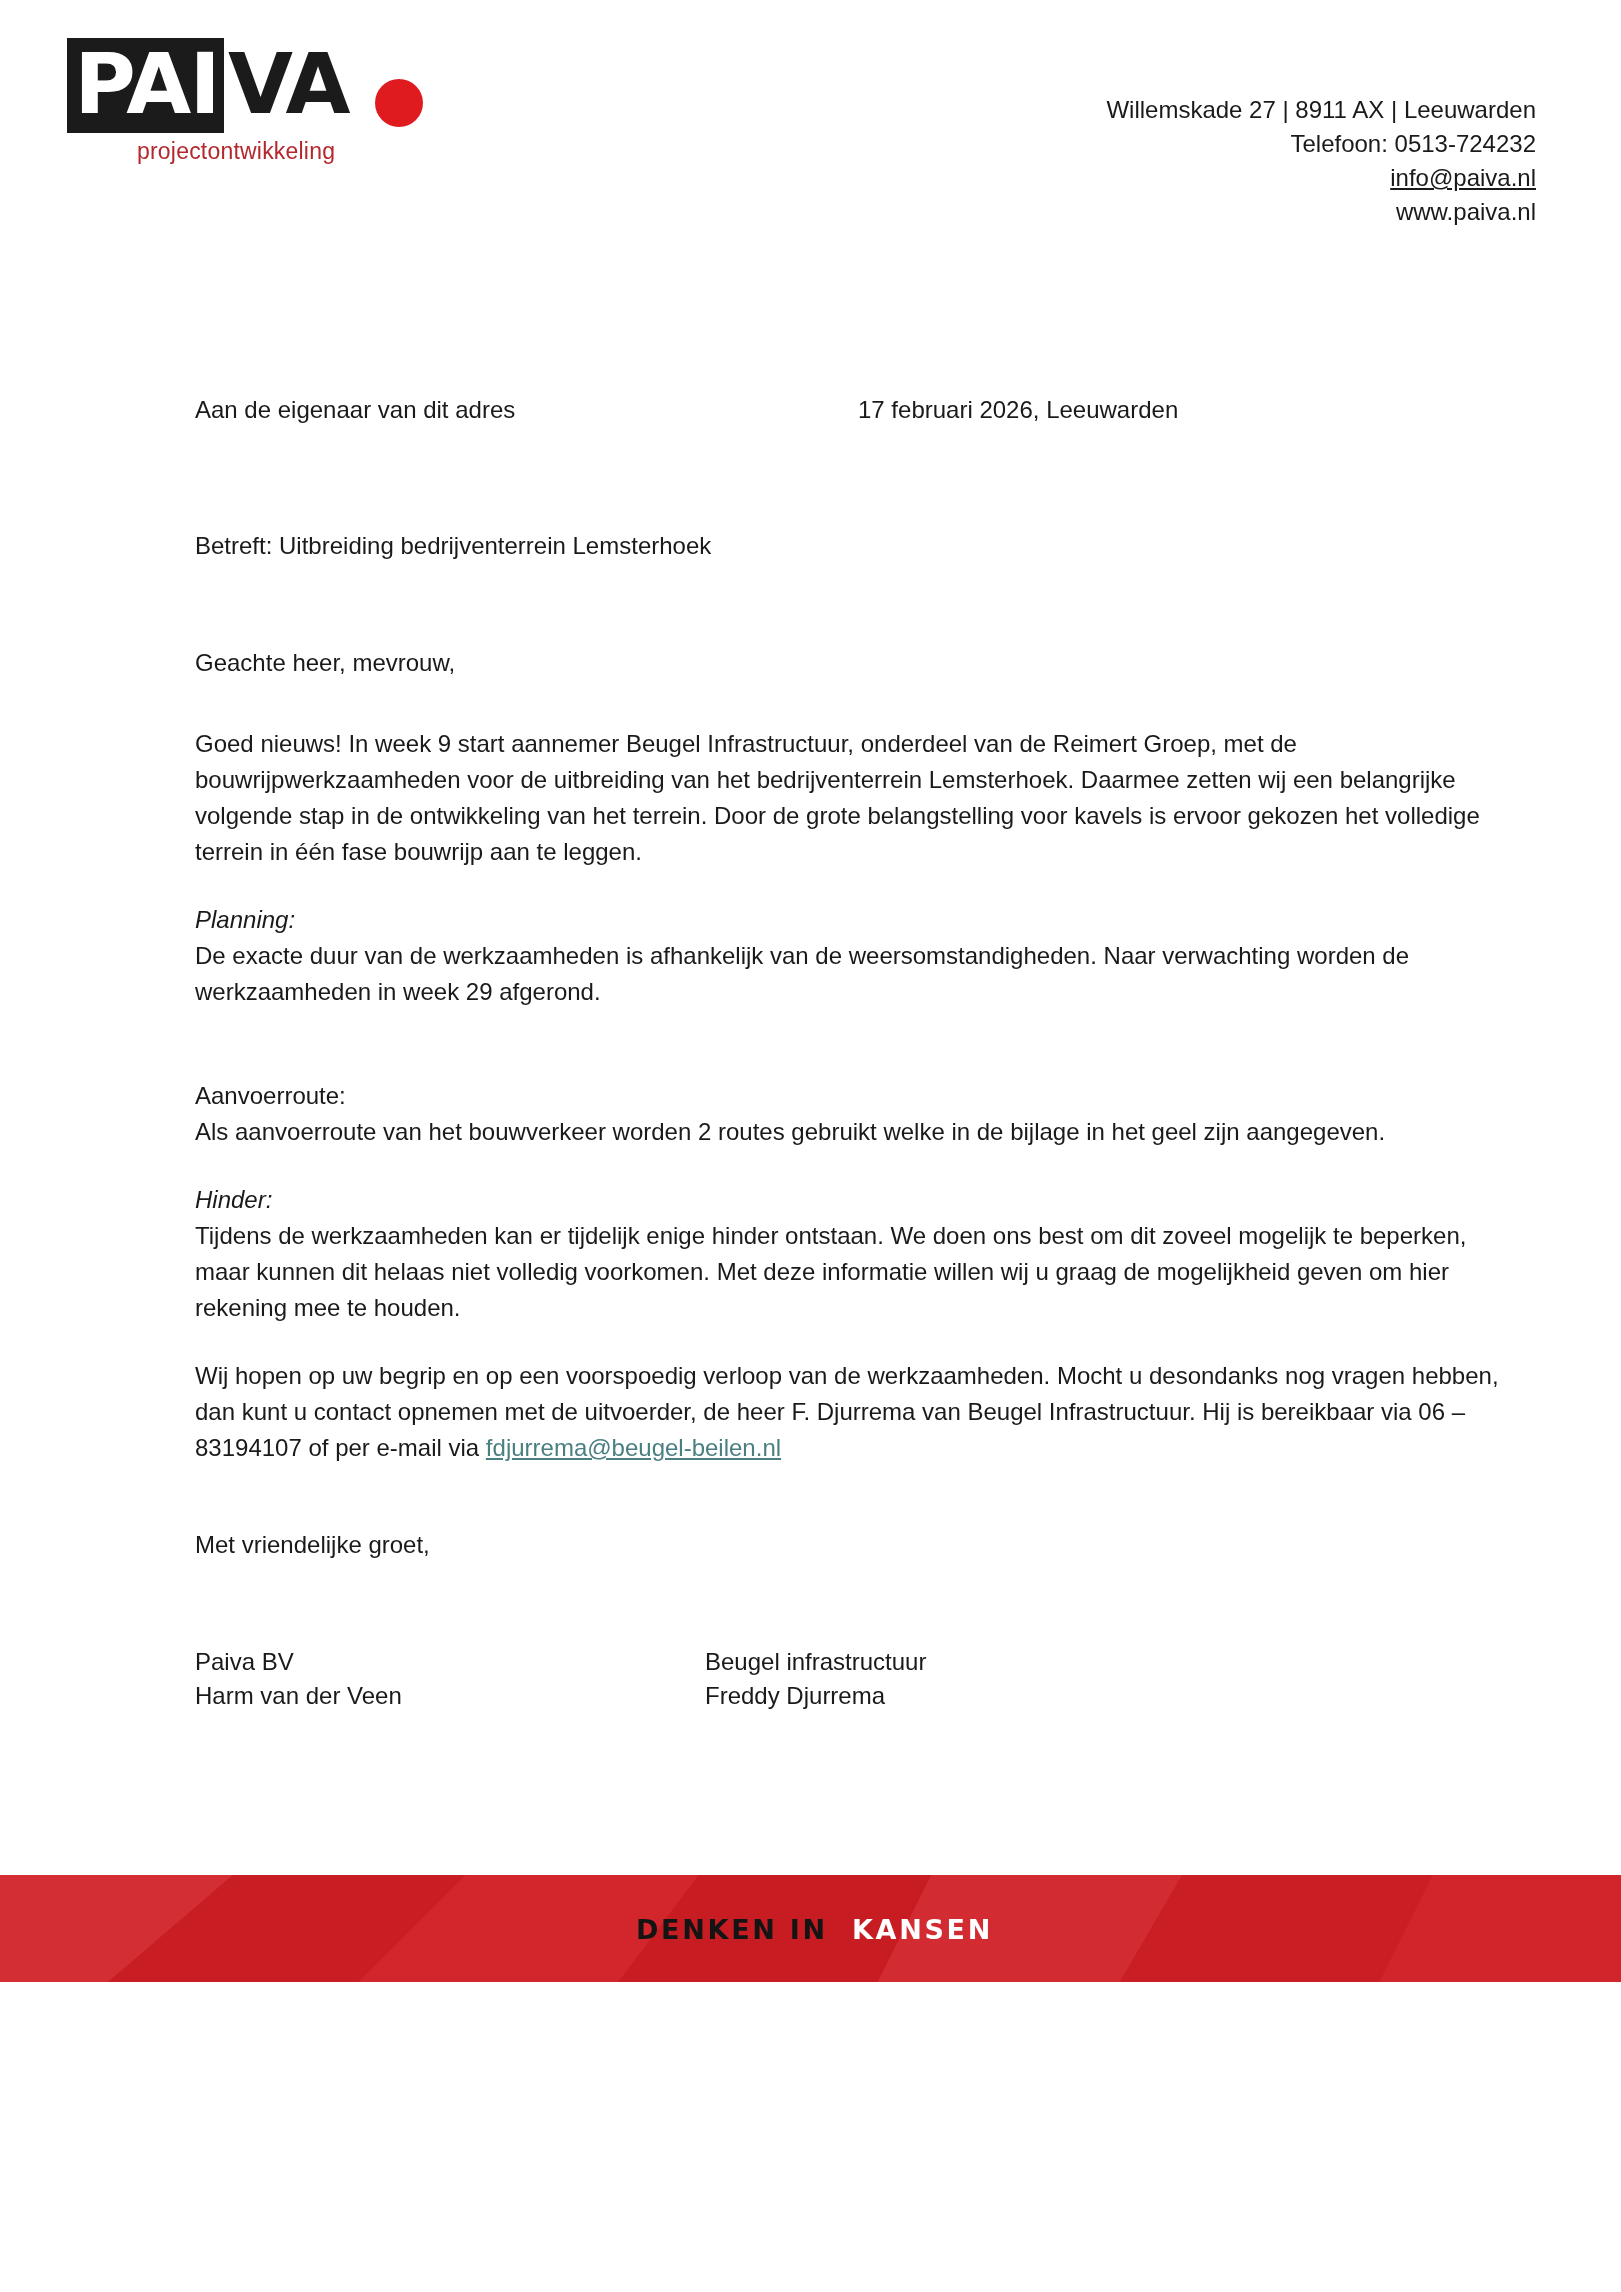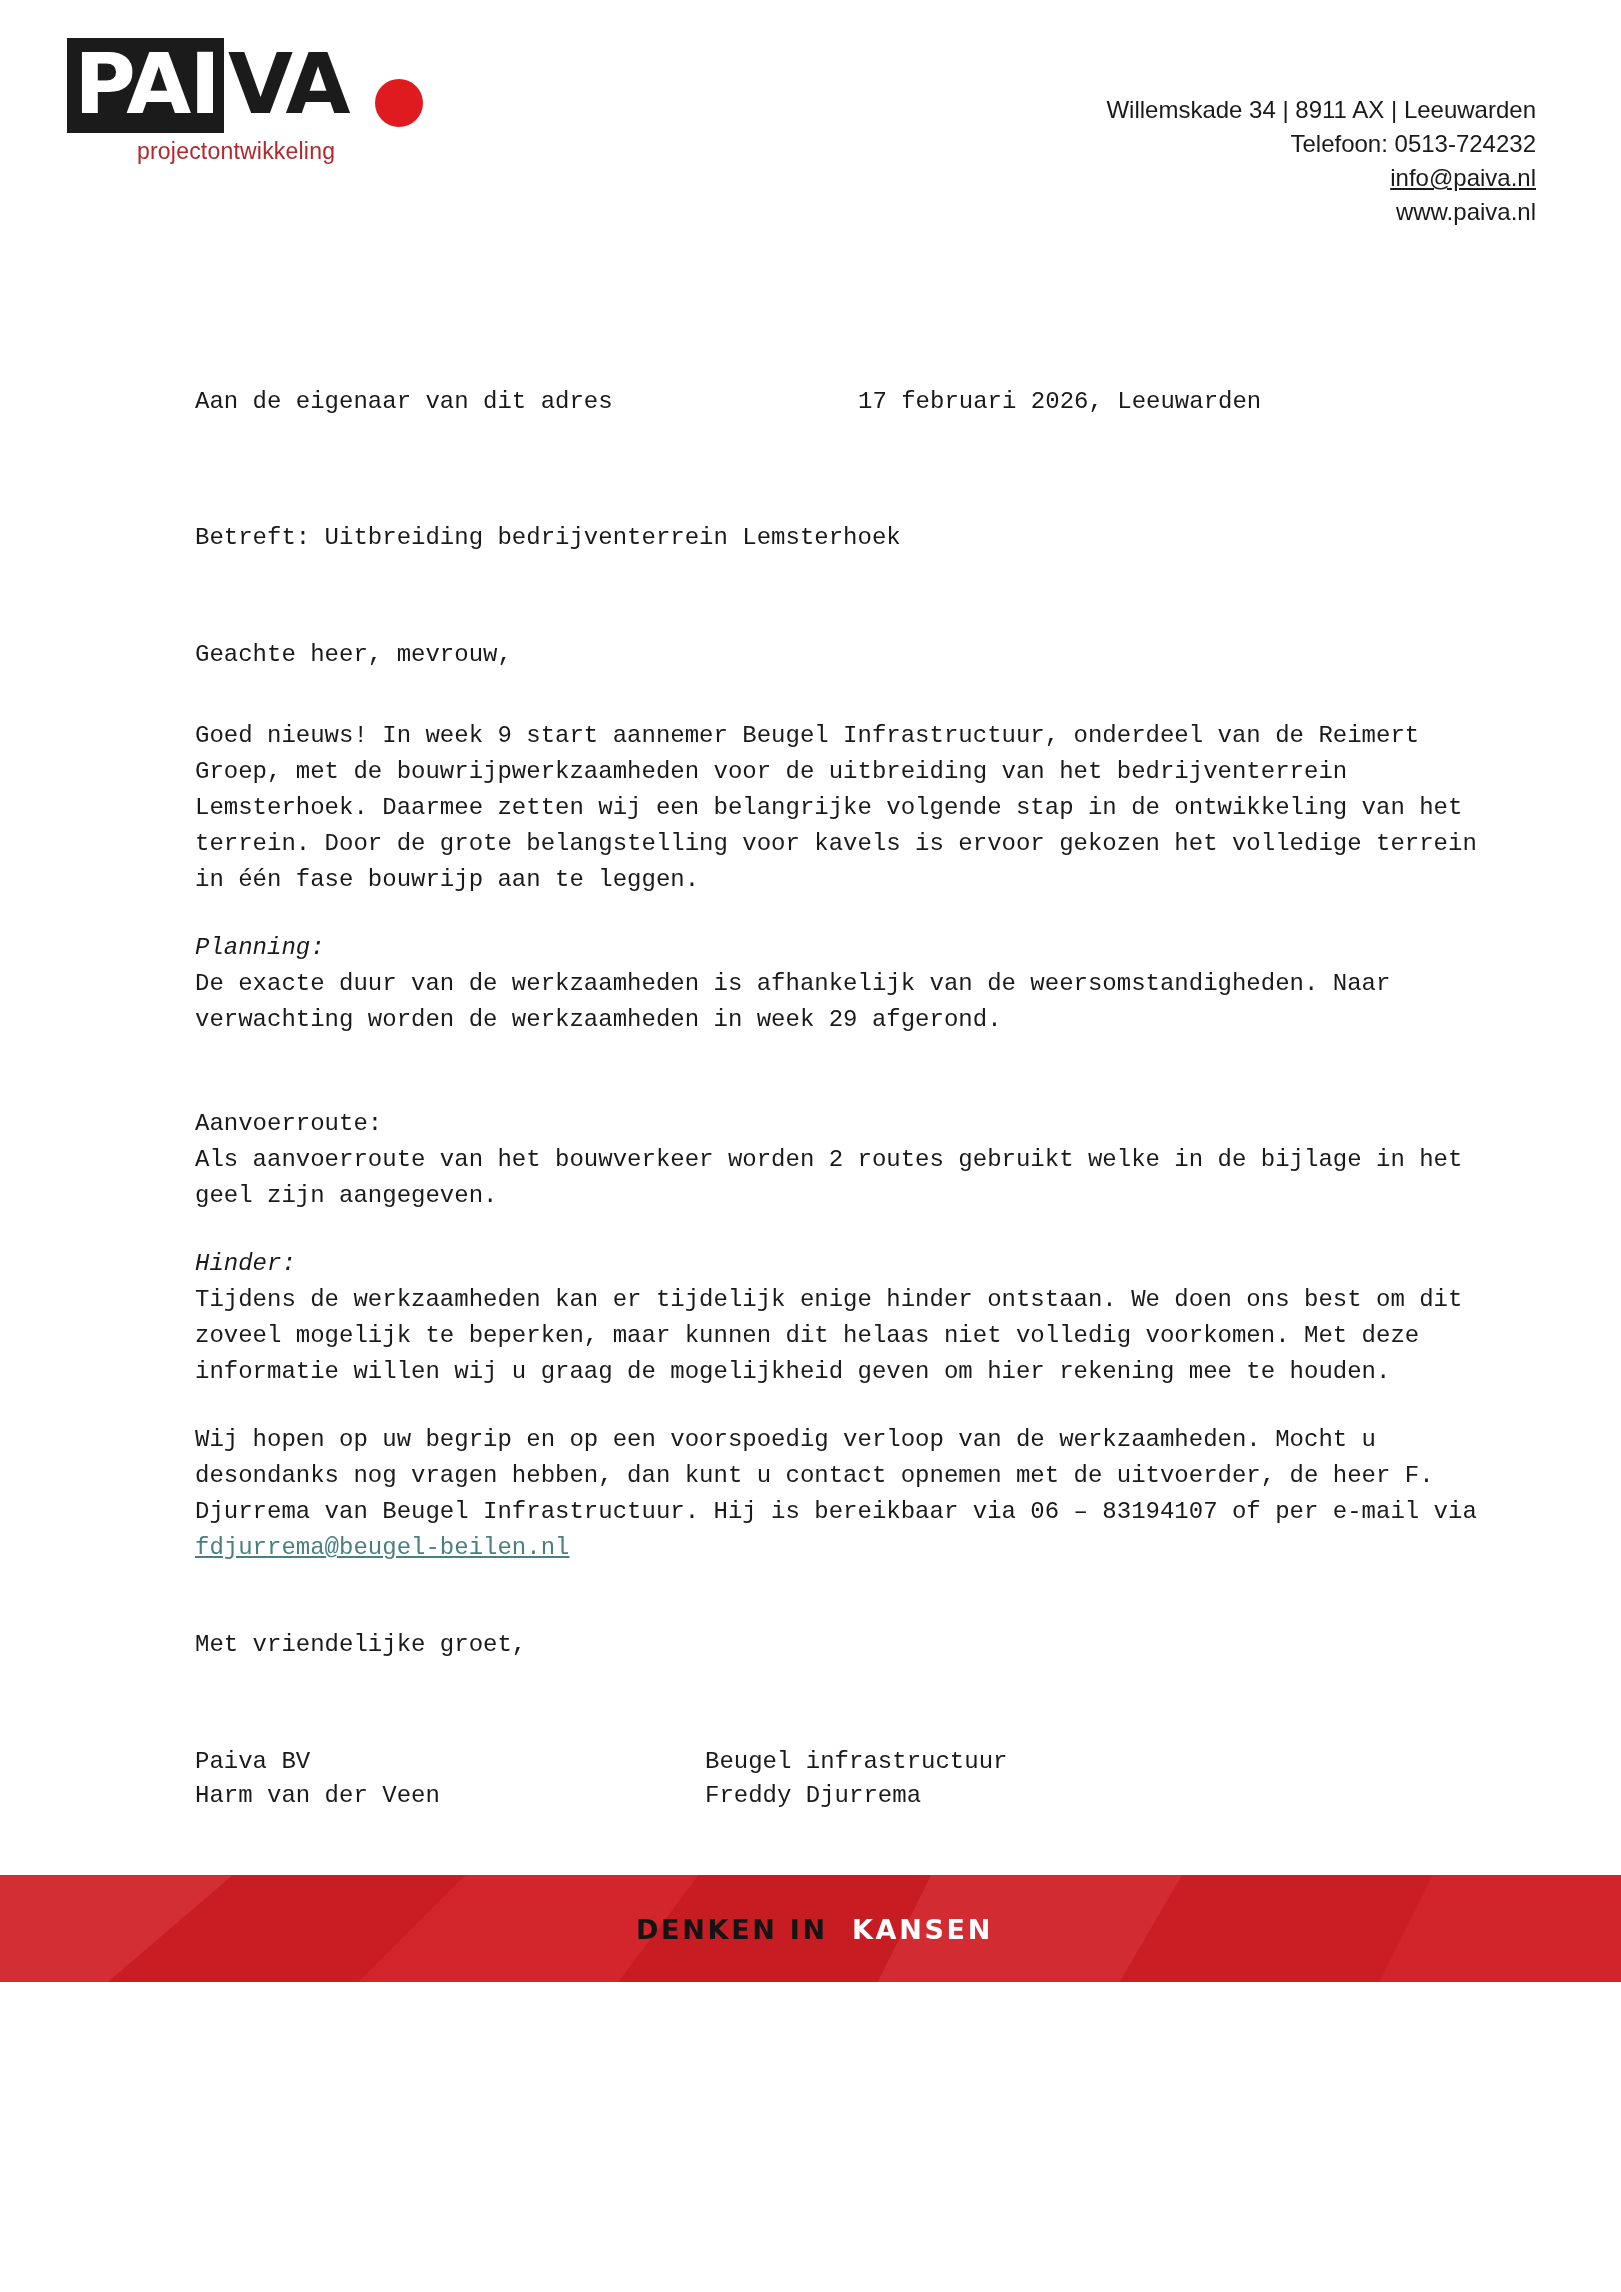--- a/index.html
+++ b/index.html
@@ -88,24 +88,23 @@
   .contact-block a {
     color: #1a1a1a;
     text-decoration: underline;
   }
 
   
   .content {
     position: absolute;
     left: 195px;
     right: 116px;
-    top: 384px;
+    top: 392px;
     font-size: 24px;
     line-height: 1.5;
-    font-family: Liberation Mono, monospace;
   }
 
   .row-addressee {
     display: flex;
     justify-content: flex-start;
     margin-bottom: 100px;
   }
   .row-addressee .addressee {
     width: 663px;
   }
@@ -200,21 +199,21 @@
 
     <div class="logo-block">
       <div class="logo-wordmark">
         <span class="pa">PAI</span><span class="va">VA</span>
       </div>
       <div class="logo-dot"></div>
       <div class="logo-sub">projectontwikkeling</div>
     </div>
 
     <div class="contact-block">
-      <div>Willemskade 34 | 8911 AX | Leeuwarden</div>
+      <div>Willemskade 27 | 8911 AX | Leeuwarden</div>
       <div>Telefoon: 0513-724232</div>
       <div><a href="#" class="contact-link">info@paiva.nl</a></div>
       <div>www.paiva.nl</div>
     </div>
 
   </div>
 
   <div class="content">
 
     <div class="row-addressee">

